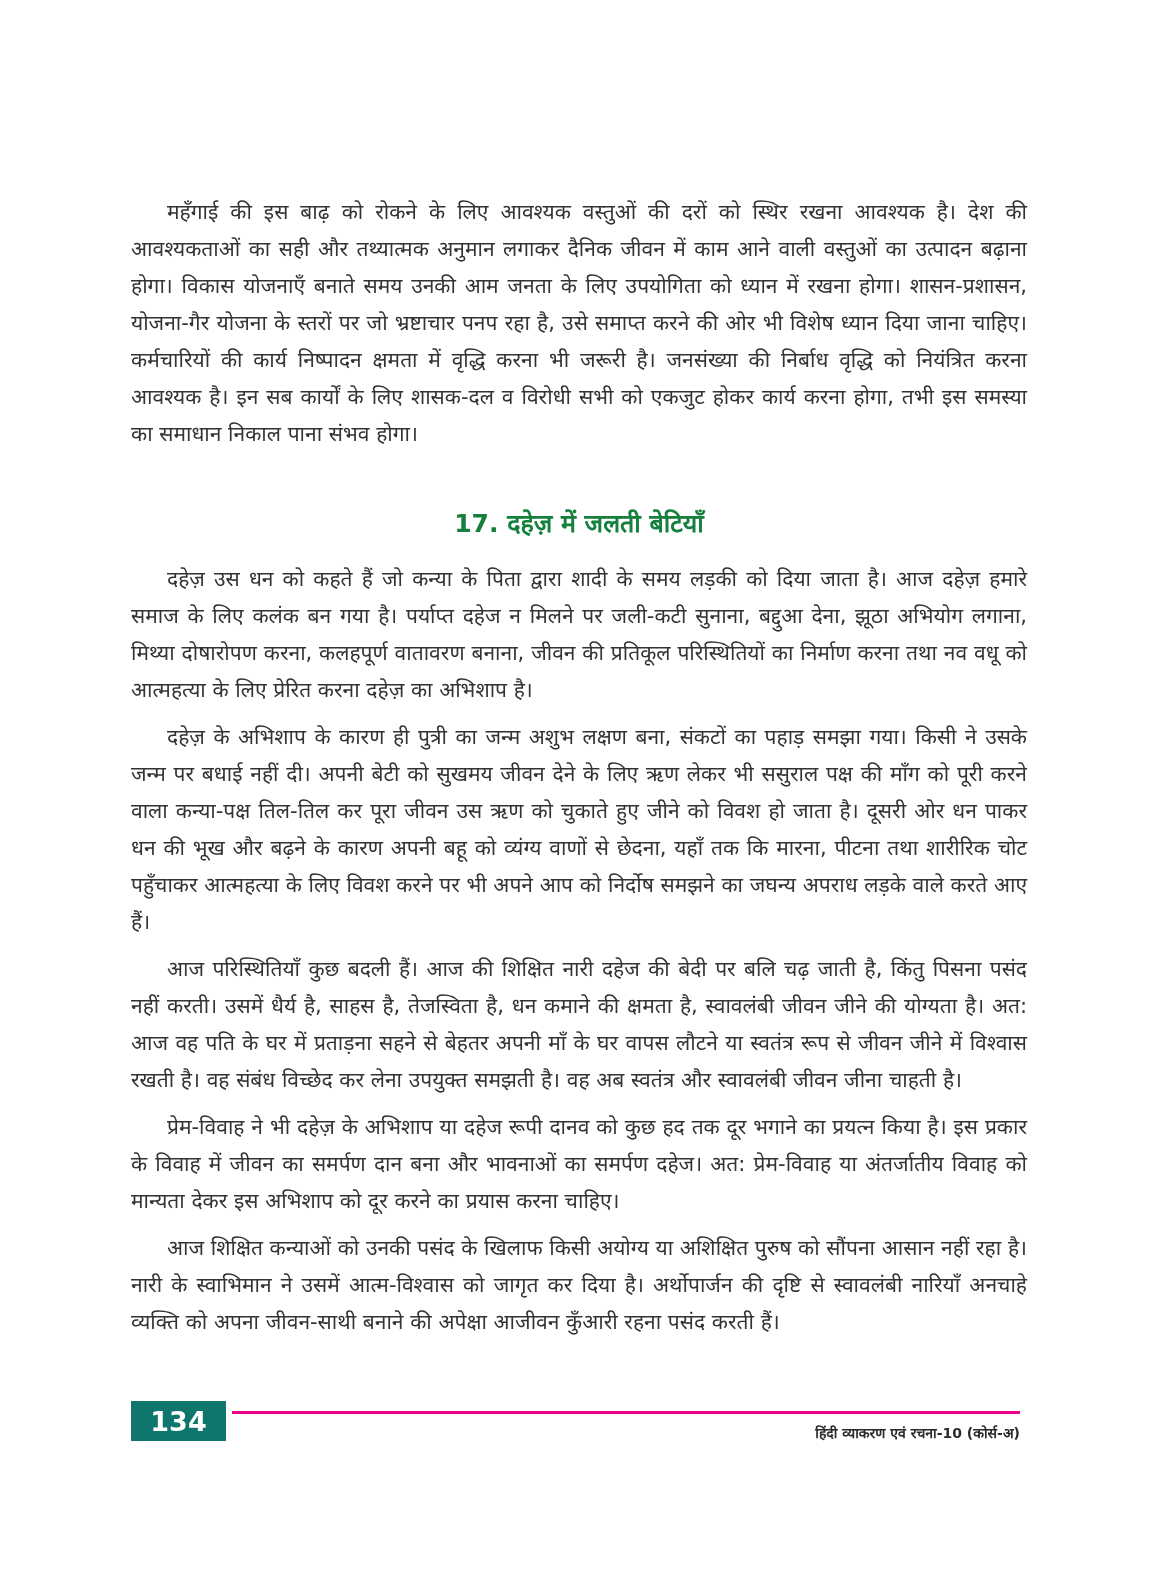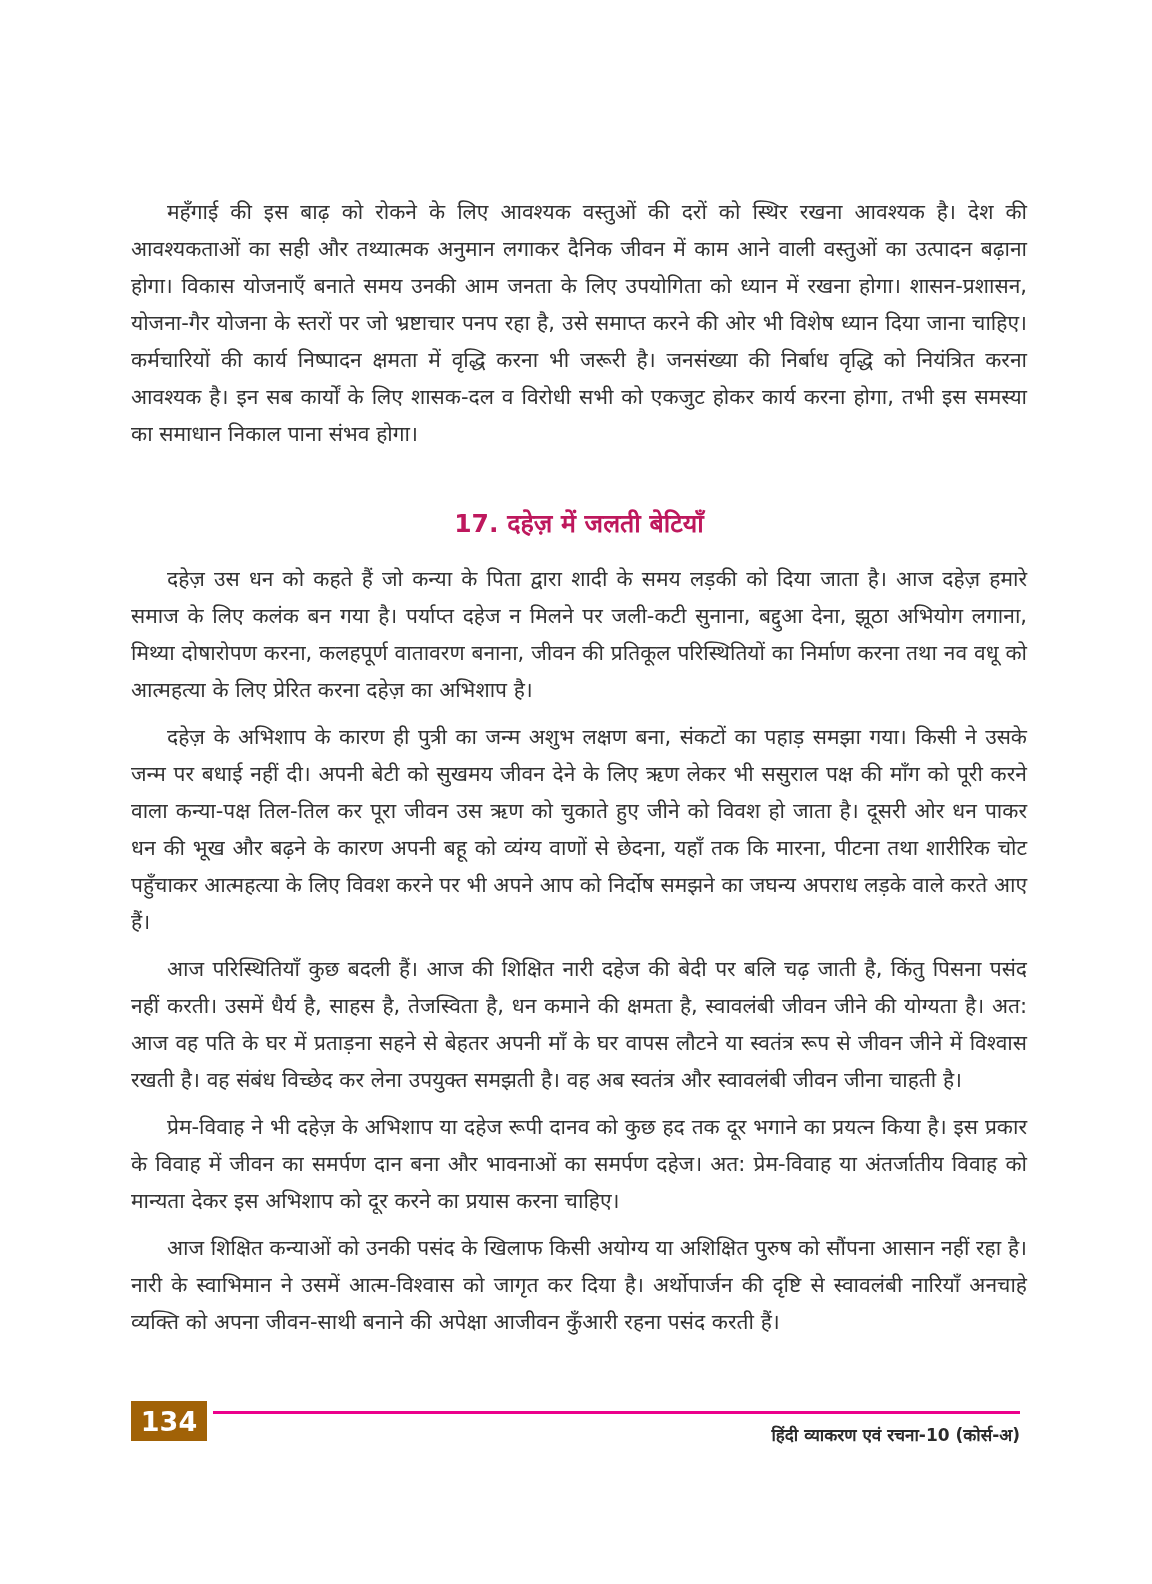--- a/index.html
+++ b/index.html
@@ -29,40 +29,40 @@
     font-size: 21px;
     line-height: 37px;
     color: #333333;
     text-align: justify;
     text-indent: 36px;
     margin-bottom: 10px;
   }
 
   .essay-heading {
     text-align: center;
-    color: #be185d;
+    color: #15803d;
     font-size: 25px;
     font-weight: bold;
     margin-top: 52px;
     margin-bottom: 22px;
   }
 
   .footer {
     position: absolute;
     top: 1393px;
     left: 123px;
     right: 130px;
     display: flex;
     align-items: flex-start;
   }
 
   .pagenum-box {
-    width: 76px;
+    width: 95px;
     height: 40px;
-    background: #a16207;
+    background: #0f766e;
     color: #ffffff;
     font-size: 27px;
     font-weight: bold;
     display: flex;
     align-items: center;
     justify-content: center;
     flex-shrink: 0;
   }
 
   .footer-right {
@@ -74,21 +74,21 @@
 
   .footer-rule {
     height: 3px;
     background: #ec008c;
     margin-top: 10px;
   }
 
   .book-title {
     margin-top: 7px;
     text-align: right;
-    font-size: 17px;
+    font-size: 14px;
     font-weight: bold;
     color: #2b2b2b;
   }
 </style>
 </head>
 <body>
 
 <div class="page">
 
   <div class="content">

